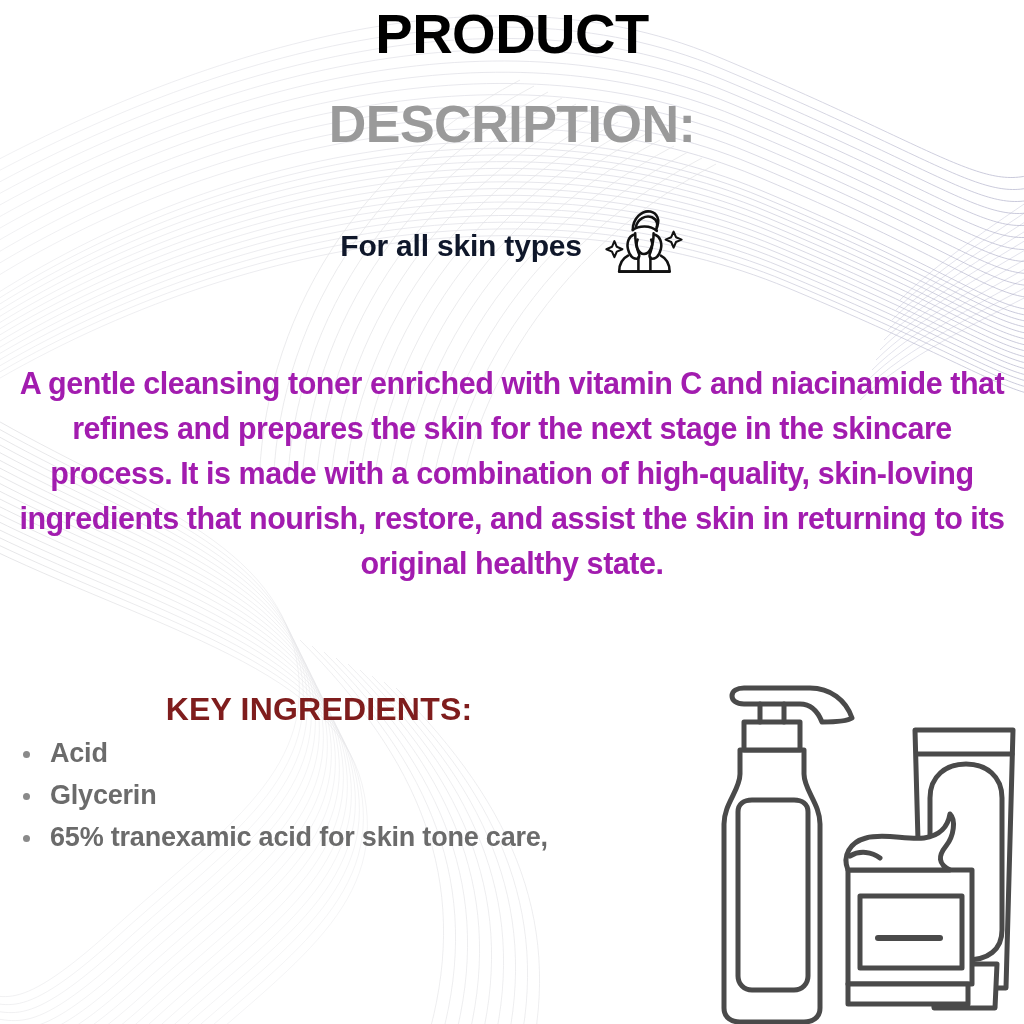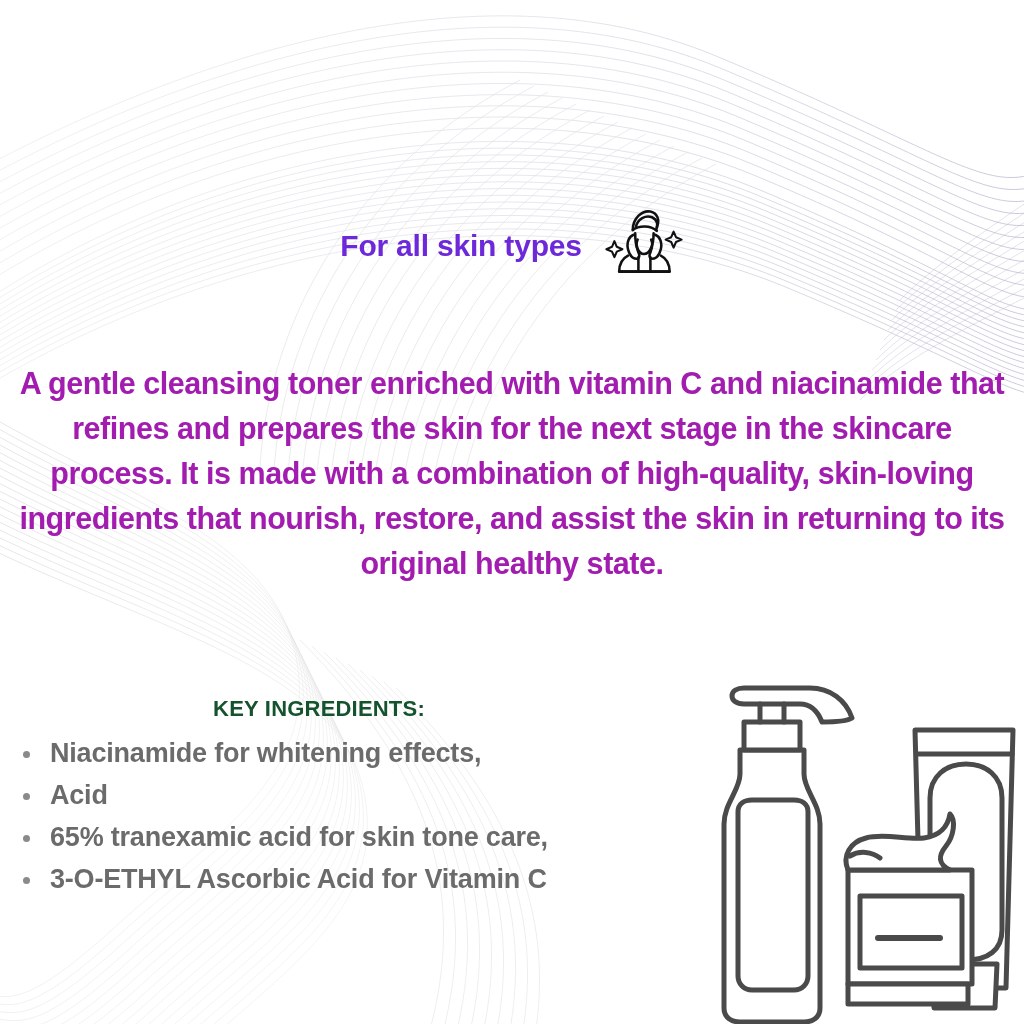--- a/index.html
+++ b/index.html
@@ -62,21 +62,21 @@
     width: 1024px;
     display: flex;
     align-items: center;
     justify-content: center;
     gap: 22px;
     z-index: 3;
   }
   #subtitle-text {
     font-size: 30px;
     font-weight: 700;
-    color: #6d28d9;
+    color: #0f172a;
     letter-spacing: -0.2px;
     white-space: nowrap;
   }
   #face-care-icon {
     display: block;
     width: 80px;
     height: 80px;
     flex: 0 0 auto;
   }
 
@@ -99,23 +99,23 @@
   #ingredients-block {
     position: absolute;
     left: 0;
     top: 690px;
     width: 660px;
     z-index: 3;
   }
   #ingredients-heading {
     display: block;
     text-align: center;
-    font-size: 22px;
-    font-weight: 700;
-    color: #14532d;
+    font-size: 32px;
+    font-weight: 700;
+    color: #7f1d1d;
     letter-spacing: 0.2px;
     line-height: 38px;
     padding-right: 22px;
   }
   #ingredients-list {
     list-style: none;
     margin: 4px 0 0 0;
     padding: 0;
   }
   #ingredients-list li {
@@ -260,20 +260,24 @@
       <path d="M324 652 C 444 772, 494 892, 454 1042"></path>
       <path d="M336 658 C 456 778, 506 898, 466 1048"></path>
       <path d="M348 664 C 468 784, 518 904, 478 1054"></path>
       <path d="M360 670 C 480 790, 530 910, 490 1060"></path>
       <path d="M372 676 C 492 796, 542 916, 502 1066"></path>
       <path d="M384 682 C 504 802, 554 922, 514 1072"></path>
       <path d="M396 688 C 516 808, 566 928, 526 1078"></path>
     </g>
   </svg>
 
+  <div class="title-block">
+    <span id="title-product">PRODUCT</span>
+    <span id="title-description">DESCRIPTION:</span>
+  </div>
 
   <div id="subtitle-row">
     <span id="subtitle-text">For all skin types</span>
 
     <svg id="face-care-icon" viewBox="0 0 100 100" aria-hidden="true">
       <g fill="none" stroke="#111111" stroke-width="3.2" stroke-linecap="round" stroke-linejoin="round">
 
         <path d="M36 30 C 36 15, 48 5, 58 7 C 67 9, 70 18, 66 26"></path>
         <path d="M40 26 C 42 16, 52 11, 60 14 C 67 17, 68 24, 65 30"></path>
         <path d="M36 30 C 44 24, 58 24, 66 31"></path>
@@ -293,24 +297,23 @@
         <path d="M87 32 L 90 39 L 97 42 L 90 45 L 87 52 L 84 45 L 77 42 L 84 39 Z" stroke-width="2.6"></path>
       </g>
     </svg>
   </div>
 
   <p id="description-paragraph">A gentle cleansing toner enriched with vitamin C and niacinamide that refines and prepares the skin for the next stage in the skincare process. It is made with a combination of high-quality, skin-loving ingredients that nourish, restore, and assist the skin in returning to its original healthy state.</p>
 
   <div id="ingredients-block">
     <span id="ingredients-heading">KEY INGREDIENTS:</span>
     <ul id="ingredients-list">
-      <li>Niacinamide for whitening effects,</li>
       <li>Acid</li>
+      <li>Glycerin</li>
       <li>65% tranexamic acid for skin tone care,</li>
-      <li>3-O-ETHYL Ascorbic Acid for Vitamin C</li>
     </ul>
   </div>
 
   <svg id="product-illustration" viewBox="0 0 316 346" aria-hidden="true">
     <g fill="#ffffff" stroke="#4a4a4a" stroke-width="5" stroke-linecap="round" stroke-linejoin="round">
 
       <path d="M215 52 L 313 52 L 306 310 L 222 310 Z"></path>
       <path d="M217 76 L 312 76"></path>
       <path d="M232 286 L 297 286 L 295 330 L 234 330 Z"></path>
 

